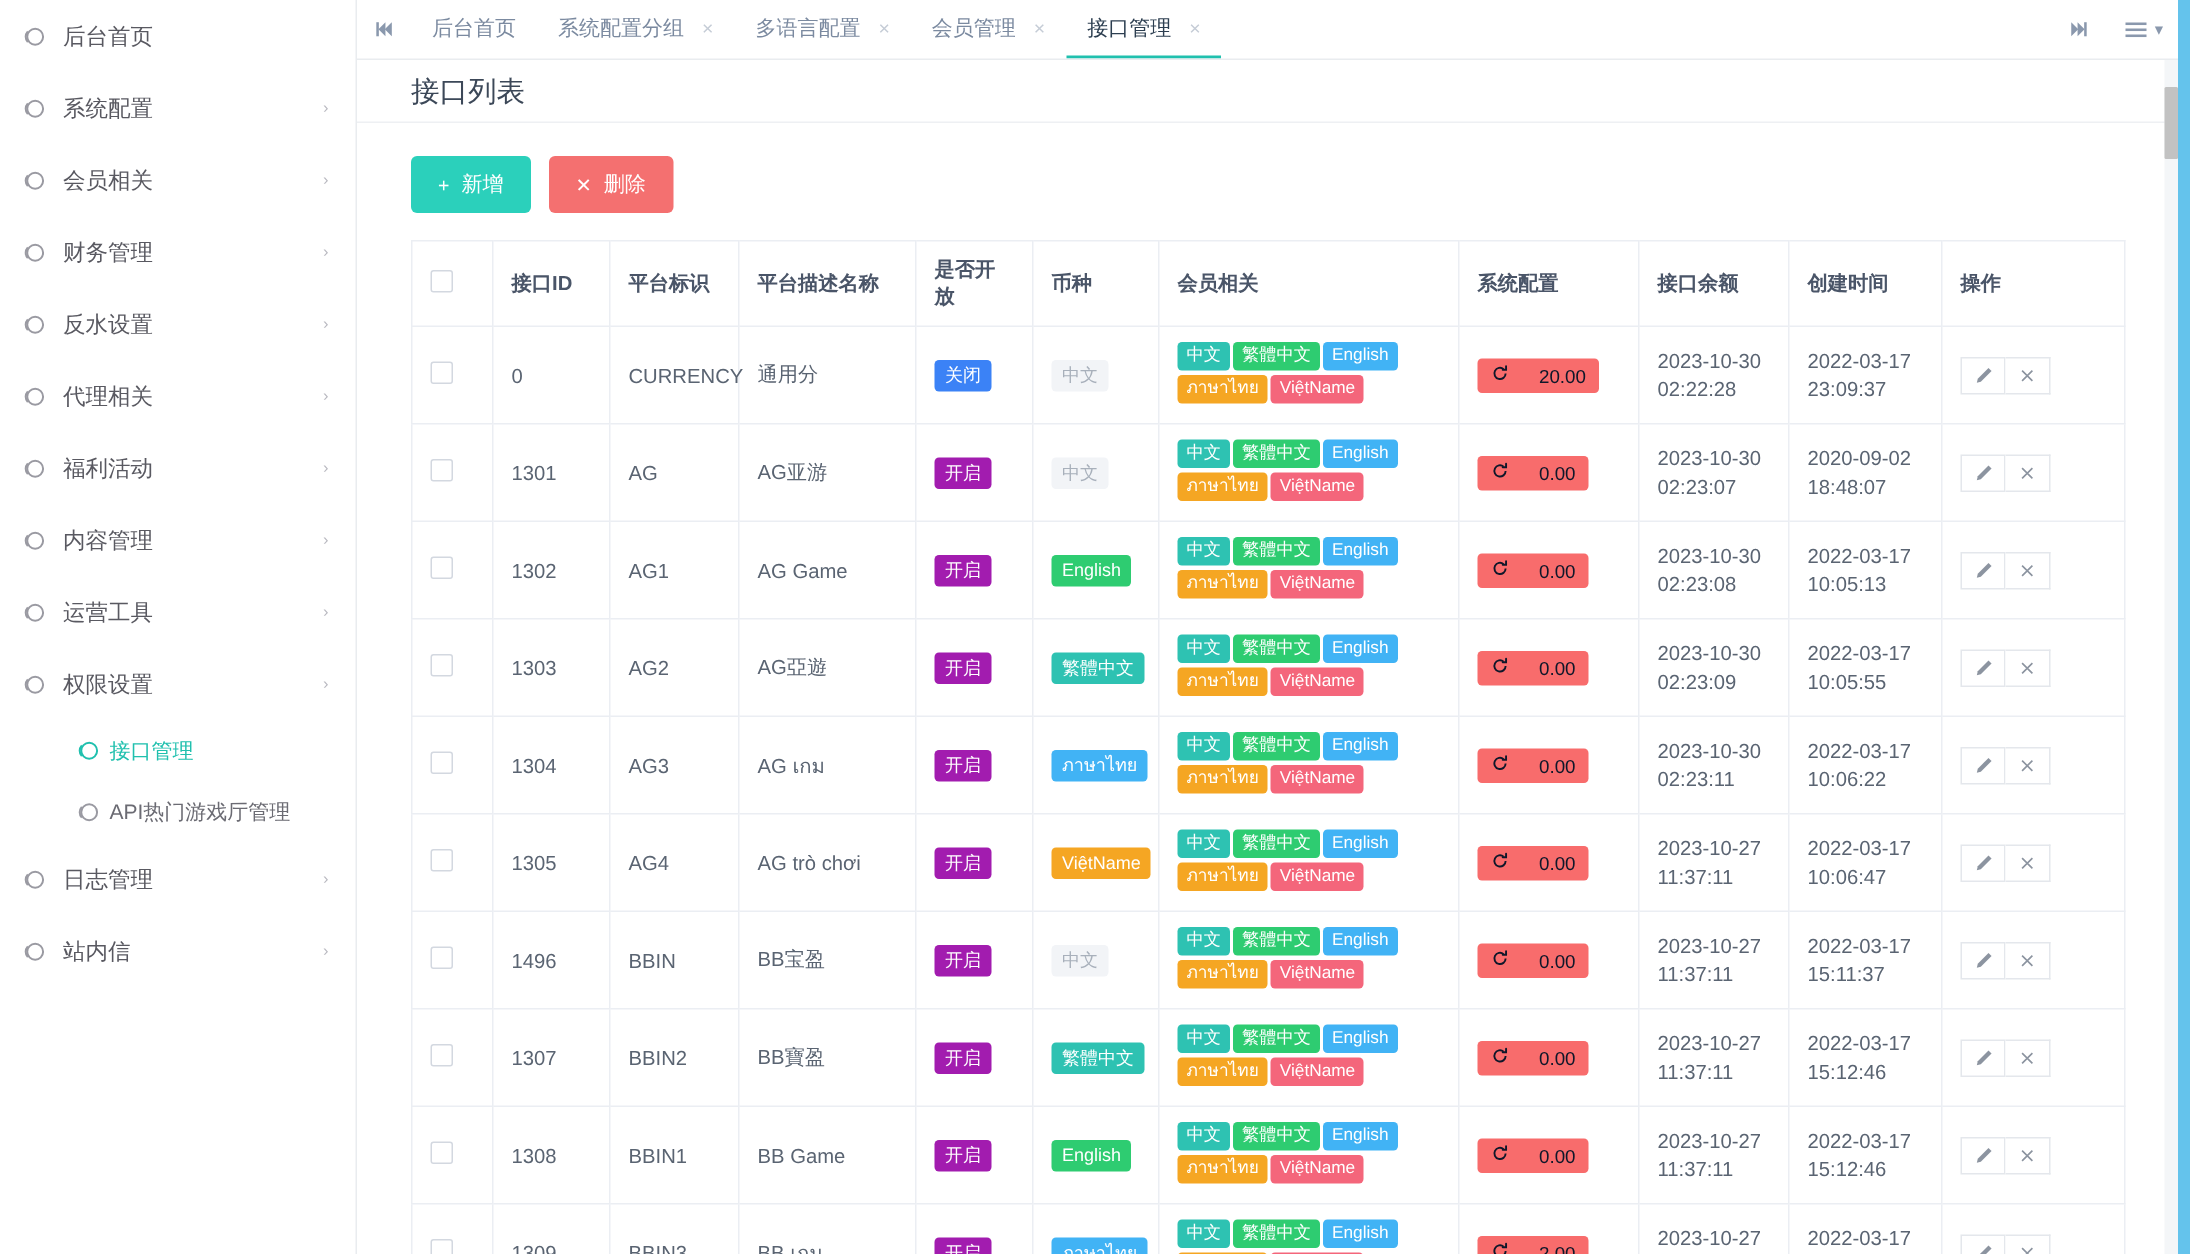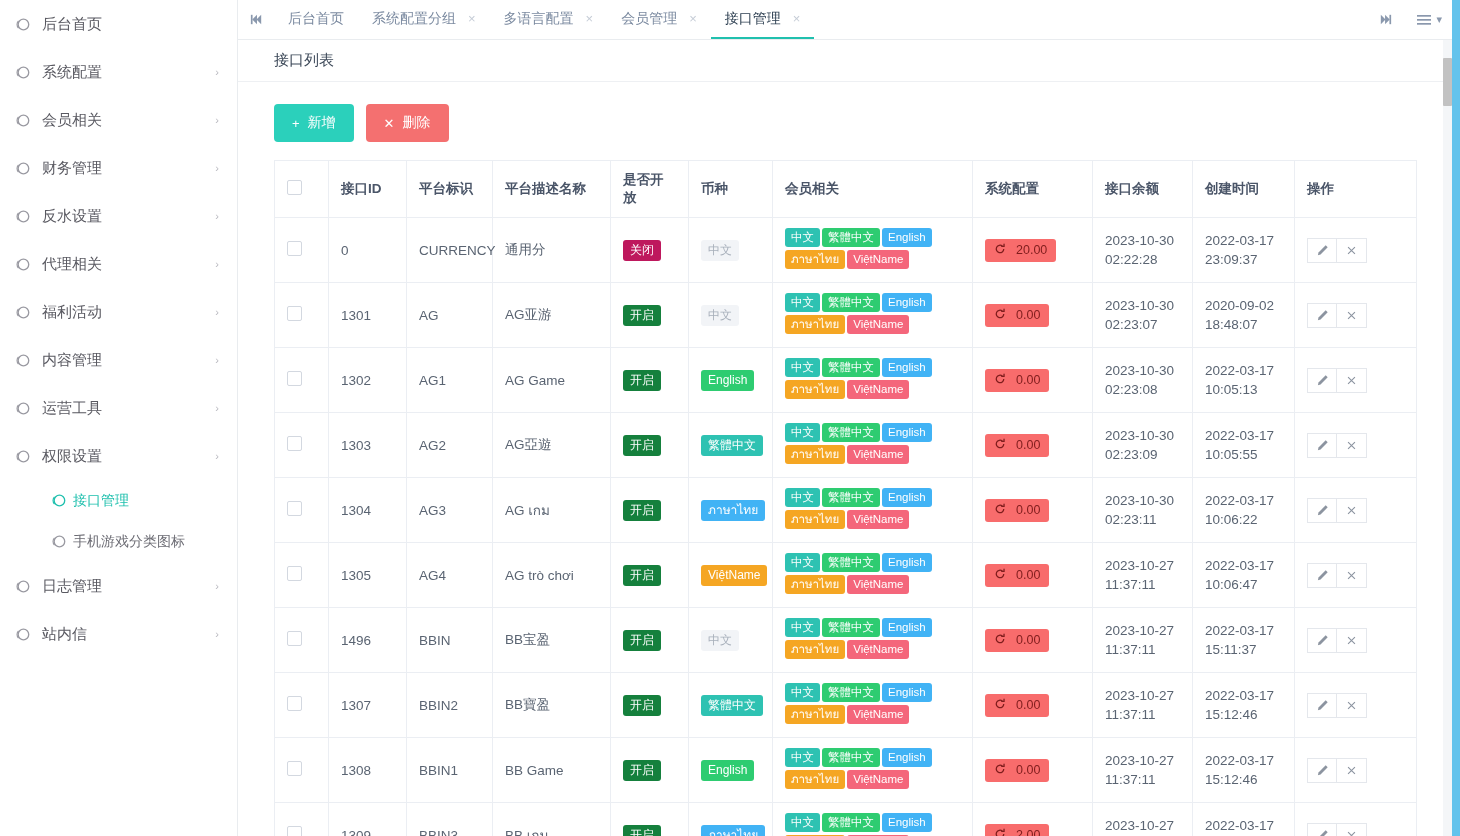--- a/index.html
+++ b/index.html
@@ -73,21 +73,21 @@
 
   
   #content {
     position: absolute; top: 40px; left: 0; right: 0; bottom: 0;
     background: #fff; overflow: hidden;
   }
   #content-inner { padding: 0 0 0 0; }
 
   .panel-title {
     height: 42px; display: flex; align-items: center;
-    padding-left: 36px; font-size: 15px; color: #3c4858;
+    padding-left: 36px; font-size: 19px; color: #3c4858;
     border-bottom: 1px solid #eef0f3;
     text-align: center;
   }
 
   .toolbar { padding: 22px 0 18px 36px; display: flex; gap: 12px; }
   .btn {
     height: 38px; padding: 0 18px; border: none; border-radius: 4px;
     color: #fff; font-size: 14px; cursor: pointer;
     display: inline-flex; align-items: center; gap: 8px;
     font-family: "Liberation Sans", sans-serif;
@@ -113,32 +113,32 @@
   .cbx {
     width: 15px; height: 15px; border: 1px solid #d3d8e0;
     border-radius: 2px; background: #fff; display: inline-block; cursor: pointer;
   }
 
   .tag {
     display: inline-block; padding: 2px 7px; border-radius: 3px;
     font-size: 12px; color: #fff; line-height: 17px; white-space: nowrap;
   }
   .tag-sm { font-size: 11.5px; padding: 1px 6px; margin: 0 2px 3px 0; }
-  .t-open  { background: #15803d; }
-  .t-close { background: #be185d; }
+  .t-open  { background: #a21caf; }
+  .t-close { background: #3b82f6; }
   .t-grey  { background: #f2f4f7; color: #a8b0bb; }
   .t-zh    { background: #2ec2b2; }
   .t-tw    { background: #2ecc71; }
   .t-en    { background: #41b3f5; }
   .t-th    { background: #f5a623; }
   .t-vn    { background: #f4667b; }
 
   .bal {
-    display: inline-flex; align-items: center; gap: 10px;
-    background: #f86c6c; color: #7f1d1d; border-radius: 3px;
+    display: inline-flex; align-items: flex-end; gap: 20px;
+    background: #f86c6c; color: #0f172a; border-radius: 3px;
     padding: 4px 9px; font-size: 12.5px; white-space: nowrap;
   }
   .date { line-height: 19px; white-space: nowrap; }
 
   .op-group { display: inline-flex; }
   .op-btn {
     width: 30px; height: 25px; border: 1px solid #e4e7ec; background: #fff;
     display: inline-flex; align-items: center; justify-content: center;
     color: #8c94a0; cursor: pointer;
   }
@@ -275,21 +275,21 @@
         </span>
         <span>接口管理</span>
       </div>
       <div class="sub-item">
         <span class="si-icon">
           <svg width="17" height="17" viewBox="0 0 18 18">
             <circle cx="10" cy="9" r="5.6" fill="none" stroke="#9a9aa2" stroke-width="1.4"></circle>
             <path d="M4.8 5.2 A5.6 5.6 0 0 0 4.8 12.8" fill="none" stroke="#9a9aa2" stroke-width="1.4"></path>
           </svg>
         </span>
-        <span>手机游戏分类图标</span>
+        <span>API热门游戏厅管理</span>
       </div>
       <div class="menu-item">
         <span class="mi-icon">
           <svg width="17" height="17" viewBox="0 0 18 18">
             <circle cx="10" cy="9" r="5.6" fill="none" stroke="#9a9aa2" stroke-width="1.4"></circle>
             <path d="M4.8 5.2 A5.6 5.6 0 0 0 4.8 12.8" fill="none" stroke="#9a9aa2" stroke-width="1.4"></path>
           </svg>
         </span>
         <span class="mi-label">日志管理</span>
         <span class="mi-arrow">›</span>

